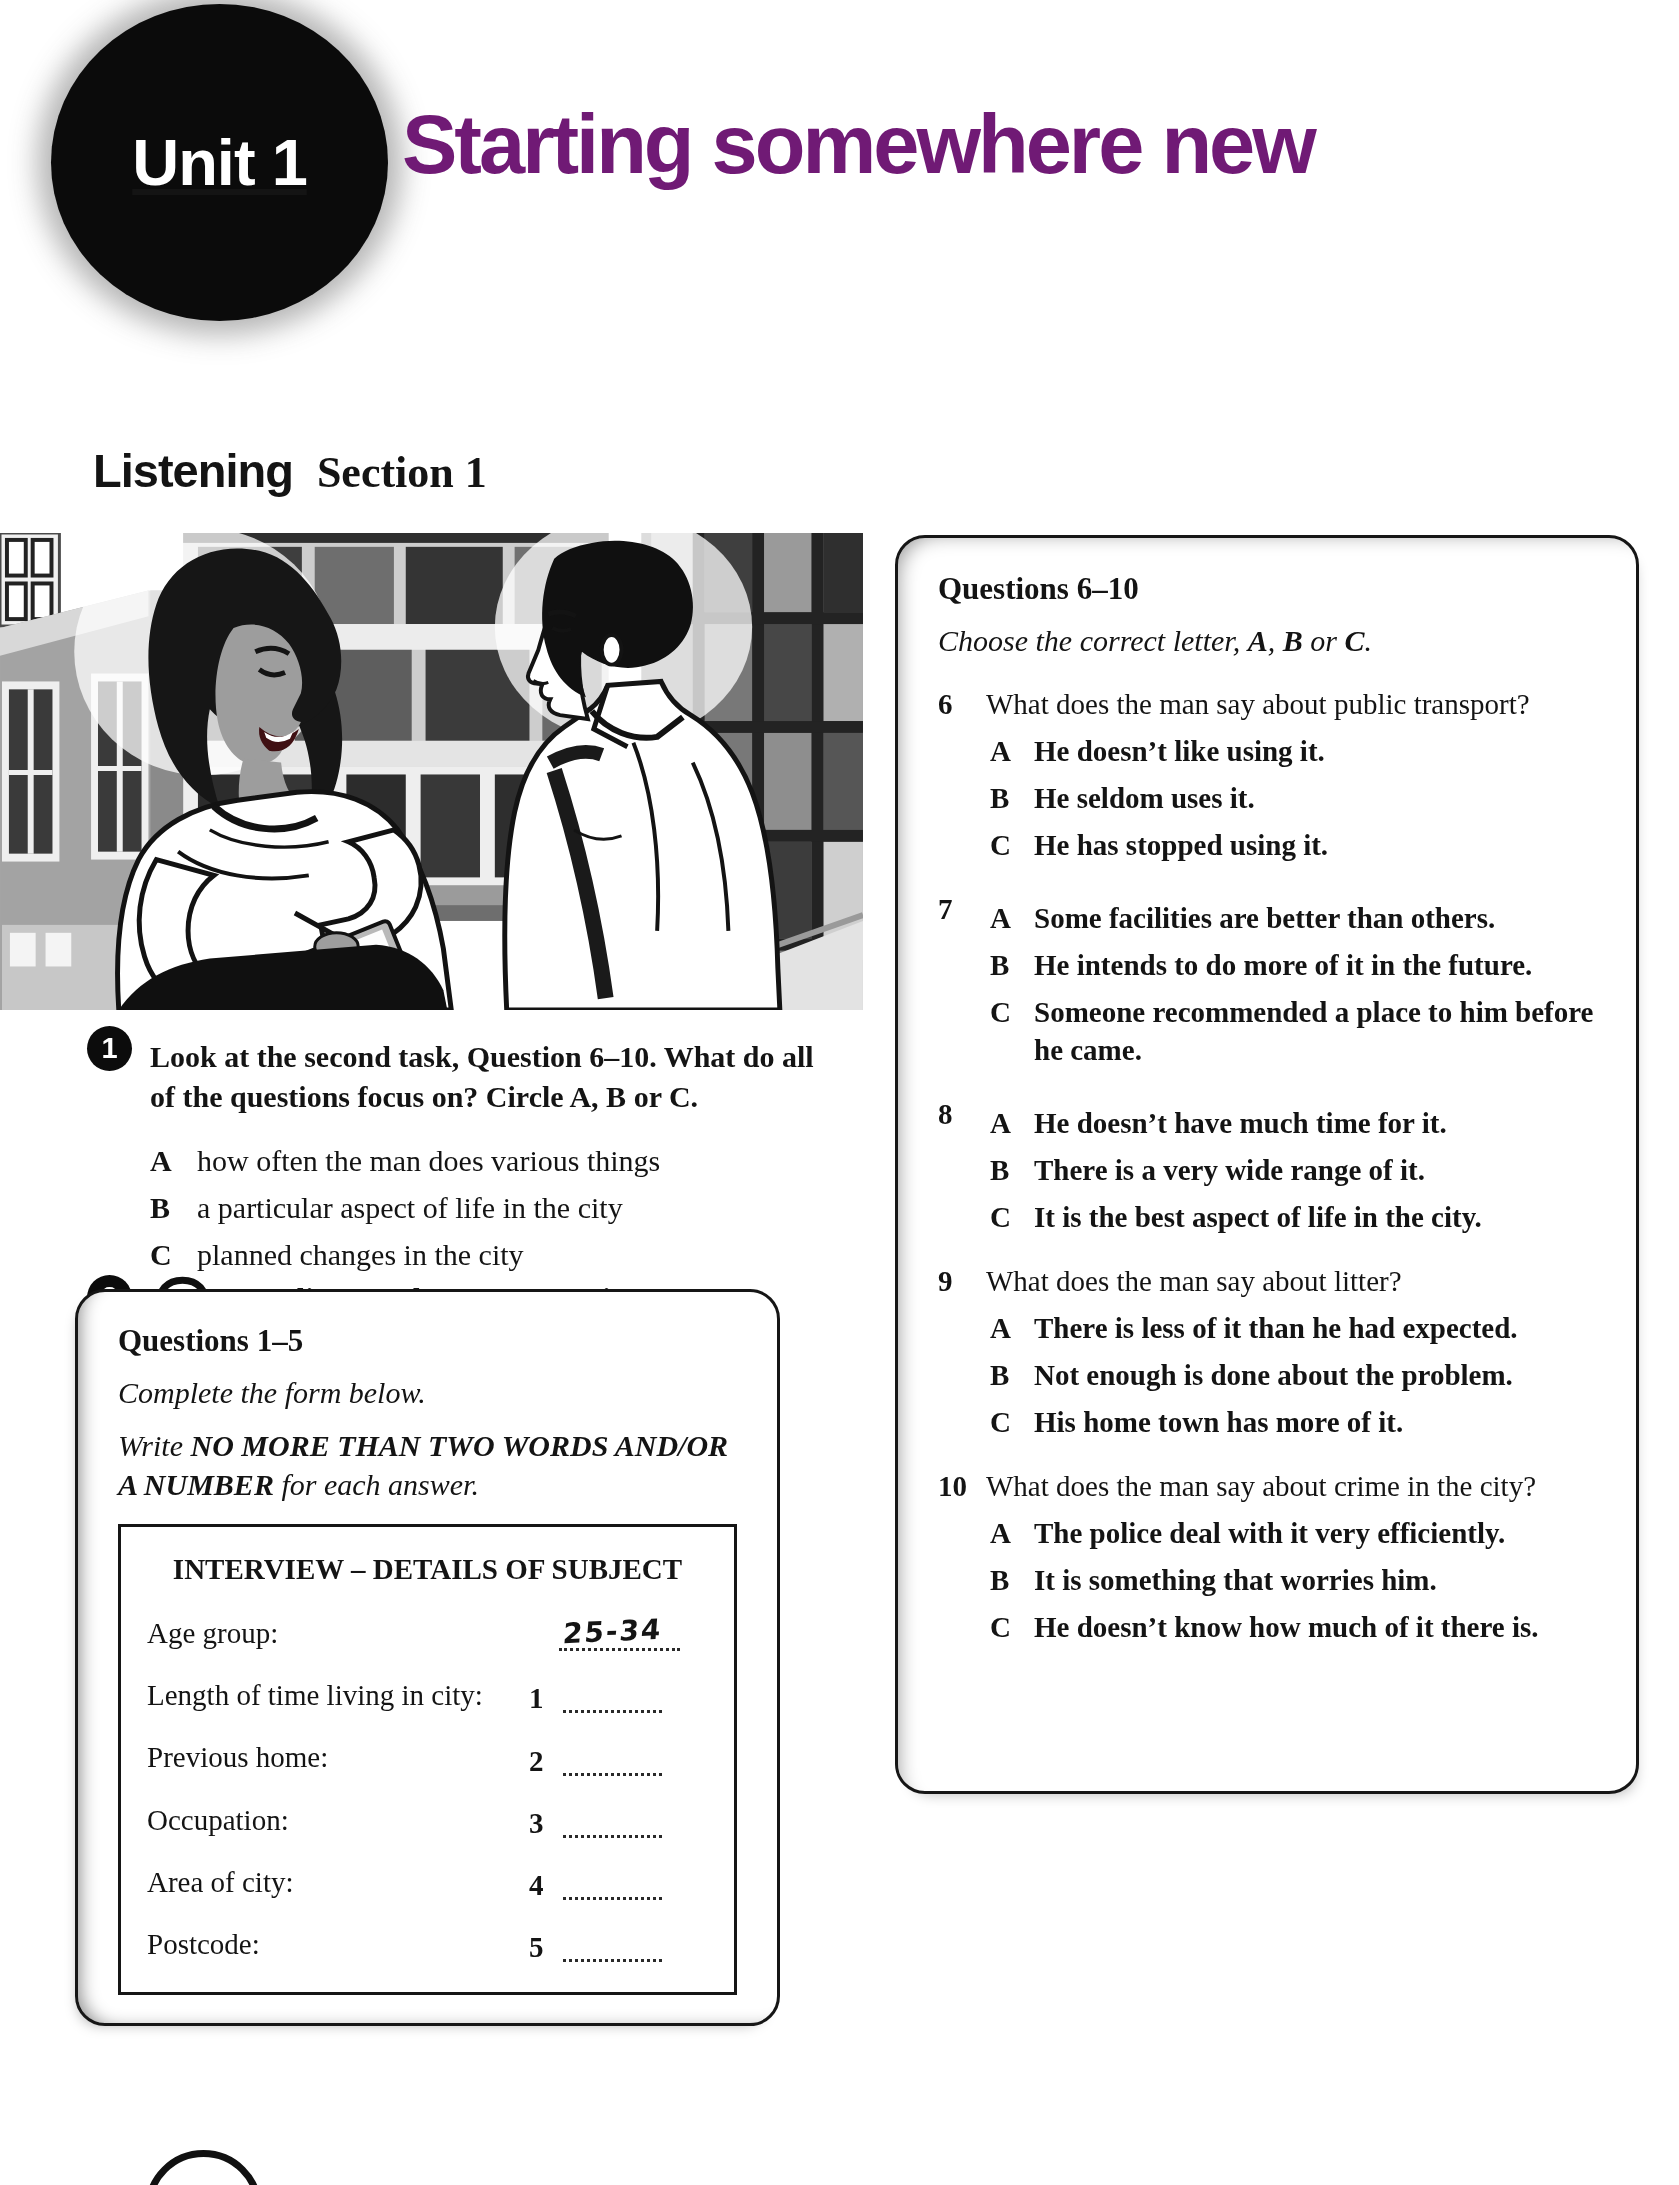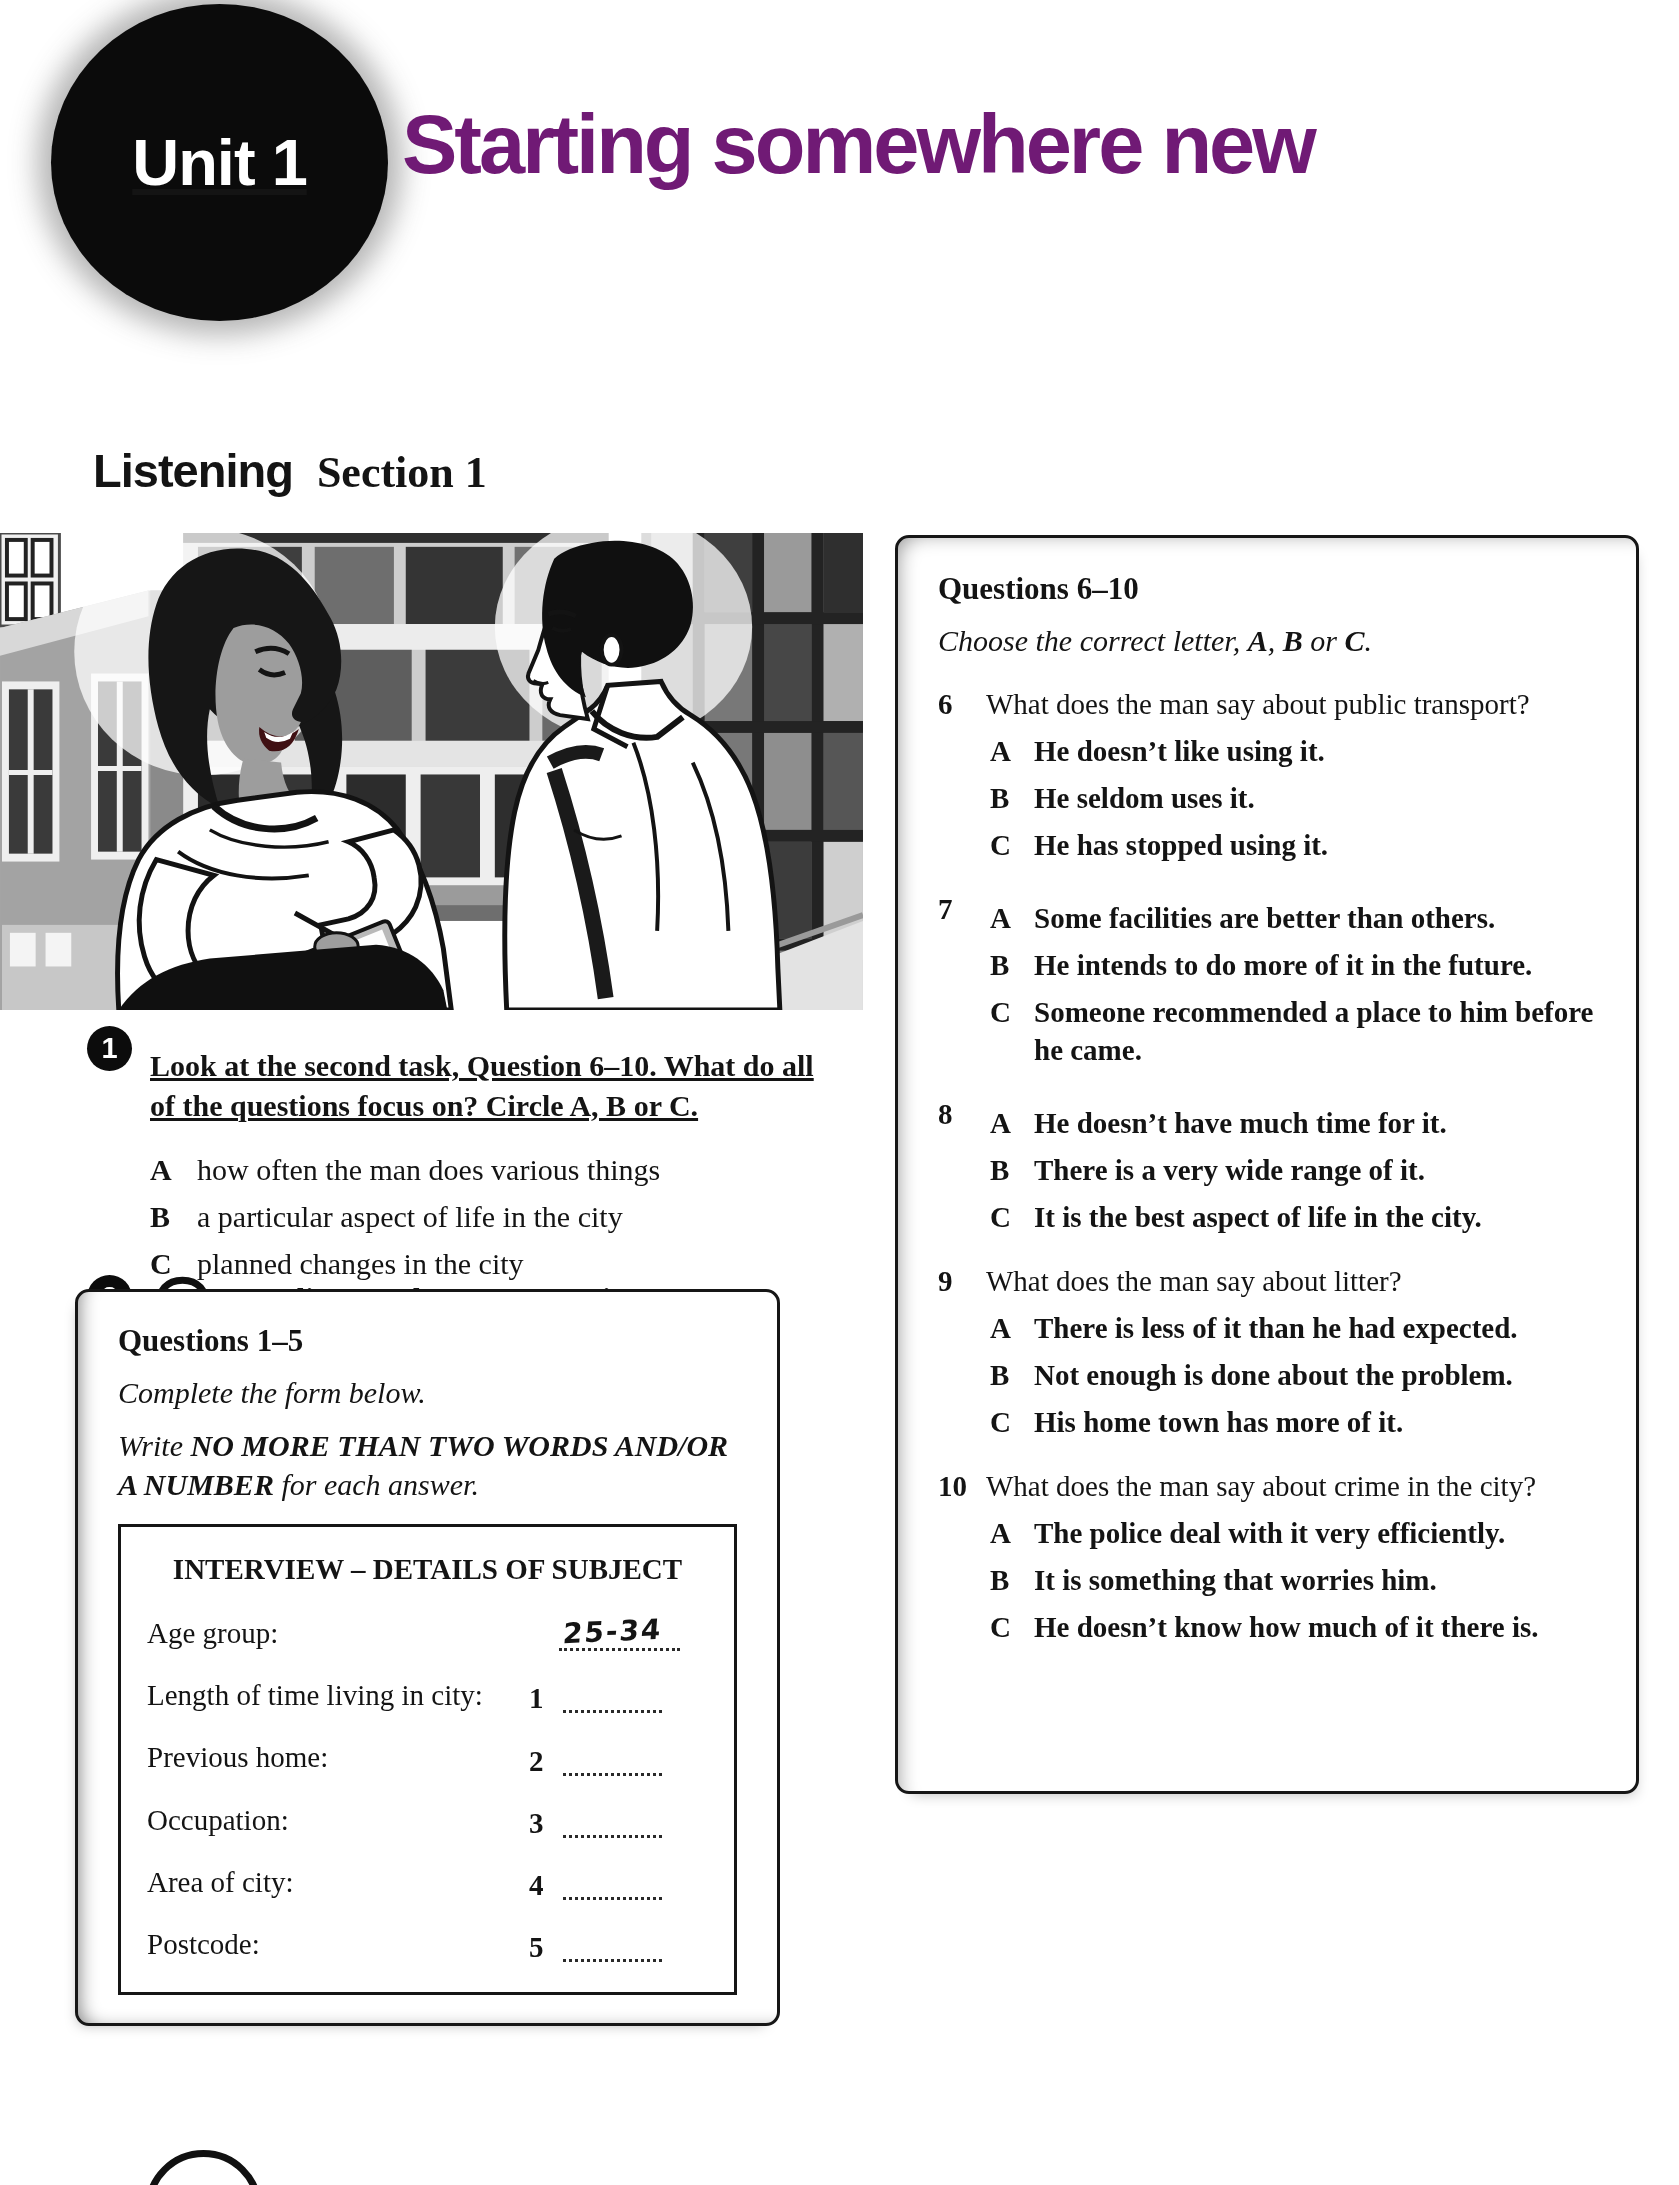--- a/index.html
+++ b/index.html
@@ -34,30 +34,30 @@
   
   .task{position:absolute;display:flex;gap:18px;}
   .task1{left:87px;top:1026px;width:735px;}
   .task2{left:87px;top:1275px;width:735px;}
   .tcircle{
     flex:0 0 auto;width:45px;height:45px;border-radius:50%;background:#0c0c0c;color:#fff;
     display:flex;align-items:center;justify-content:center;
     font:700 29px/1 "Liberation Sans",sans-serif;
   }
   .task-body{flex:1;}
-  .task-text{margin:20px 0 0;font:700 30px/1.33 "Liberation Serif",serif;text-decoration:underline;}
+  .task-text{margin:11px 0 0;font:700 30px/1.33 "Liberation Serif",serif;}
   .opts{margin-top:24px;}
   .opt-row{display:flex;margin-top:8px;font:400 30px/1.3 "Liberation Serif",serif;}
   .opt-letter{width:47px;flex:0 0 auto;font-weight:700;}
   .task2-line{display:flex;align-items:center;gap:16px;}
   .hp-icon svg{display:block;}
 
   
   .panel{
-    position:absolute;background:#fff;border:3px solid #161616;border-radius:14px;
+    position:absolute;background:#fff;border:3px solid #161616;border-radius:30px;
   }
   .q15-panel{
     left:75px;top:1289px;width:705px;height:737px;padding:30px 40px 26px;box-sizing:border-box;
     box-shadow:inset 14px -6px 18px -12px rgba(0,0,0,.45), -6px 8px 14px -10px rgba(0,0,0,.35);
   }
   .q610-panel{
     left:895px;top:535px;width:744px;height:1259px;padding:32px 40px 24px;box-sizing:border-box;
     box-shadow:inset 14px 10px 20px -14px rgba(0,0,0,.40), 6px 10px 14px -10px rgba(0,0,0,.28);
   }
   .panel-h{margin:0;font:700 31px/1.2 "Liberation Serif",serif;}

